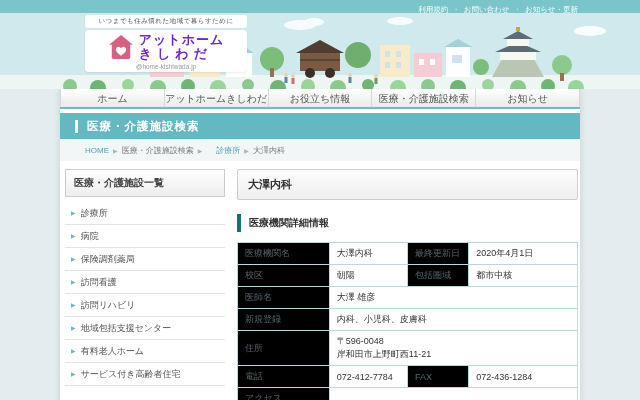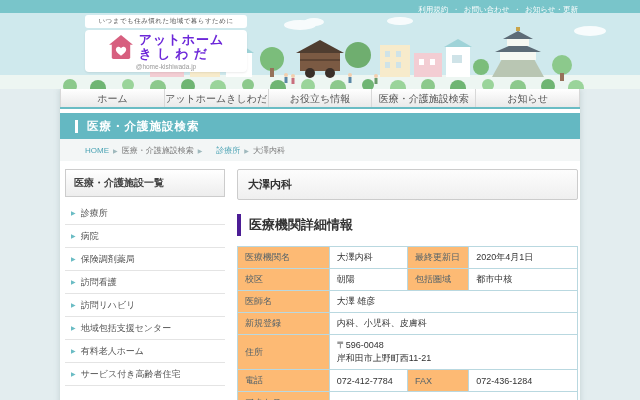--- a/index.html
+++ b/index.html
@@ -53,26 +53,26 @@
      font-size:10px; font-weight:bold; color:#444; padding:6px 8px; }
   .side-list { list-style:none; margin-top:5px; }
   .side-list li { display:flex; align-items:center; gap:5px; padding:4.5px 2px 4.5px 6px;
      border-bottom:1px solid #e4e4e4; font-size:9px; color:#555; cursor:pointer; }
   .side-list .arrow { color:#6abcc4; font-size:6px; line-height:1; }
 
   
   .main { flex:1; }
   .facility-box { border:1px solid #cccccc; border-radius:2px; background:linear-gradient(#fdfdfd,#efefef);
      font-size:11px; font-weight:bold; color:#333; padding:7px 10px; }
-  .section-title { margin-top:14px; border-left:4px solid #4c1d95; padding:2px 0 2px 8px;
-     font-size:13px; font-weight:bold; color:#333; }
+  .section-title { margin-top:14px; border-left:4px solid #0f766e; padding:2px 0 2px 8px;
+     font-size:10px; font-weight:bold; color:#333; }
   table.details { width:100%; border-collapse:collapse; margin-top:10px; font-size:9px; table-layout:fixed; }
   table.details th, table.details td { border:1px solid #b9d8e0; padding:4px 7px; text-align:left;
      vertical-align:middle; height:13px; }
-  table.details th { background:#fdba74; color:#55636a; font-weight:normal; }
+  table.details th { background:#000000; color:#55636a; font-weight:normal; }
   table.details td { background:#ffffff; color:#333; white-space:pre-line; }
 </style>
 </head>
 <body>
 
 <div class="page">
 
   <div class="topbar">
     <div class="topbar-links"><span class="tlink">利用規約</span><span class="tsep">・</span><span class="tlink">お問い合わせ</span><span class="tsep">・</span><span class="tlink">お知らせ・更新</span></div>
   </div>

